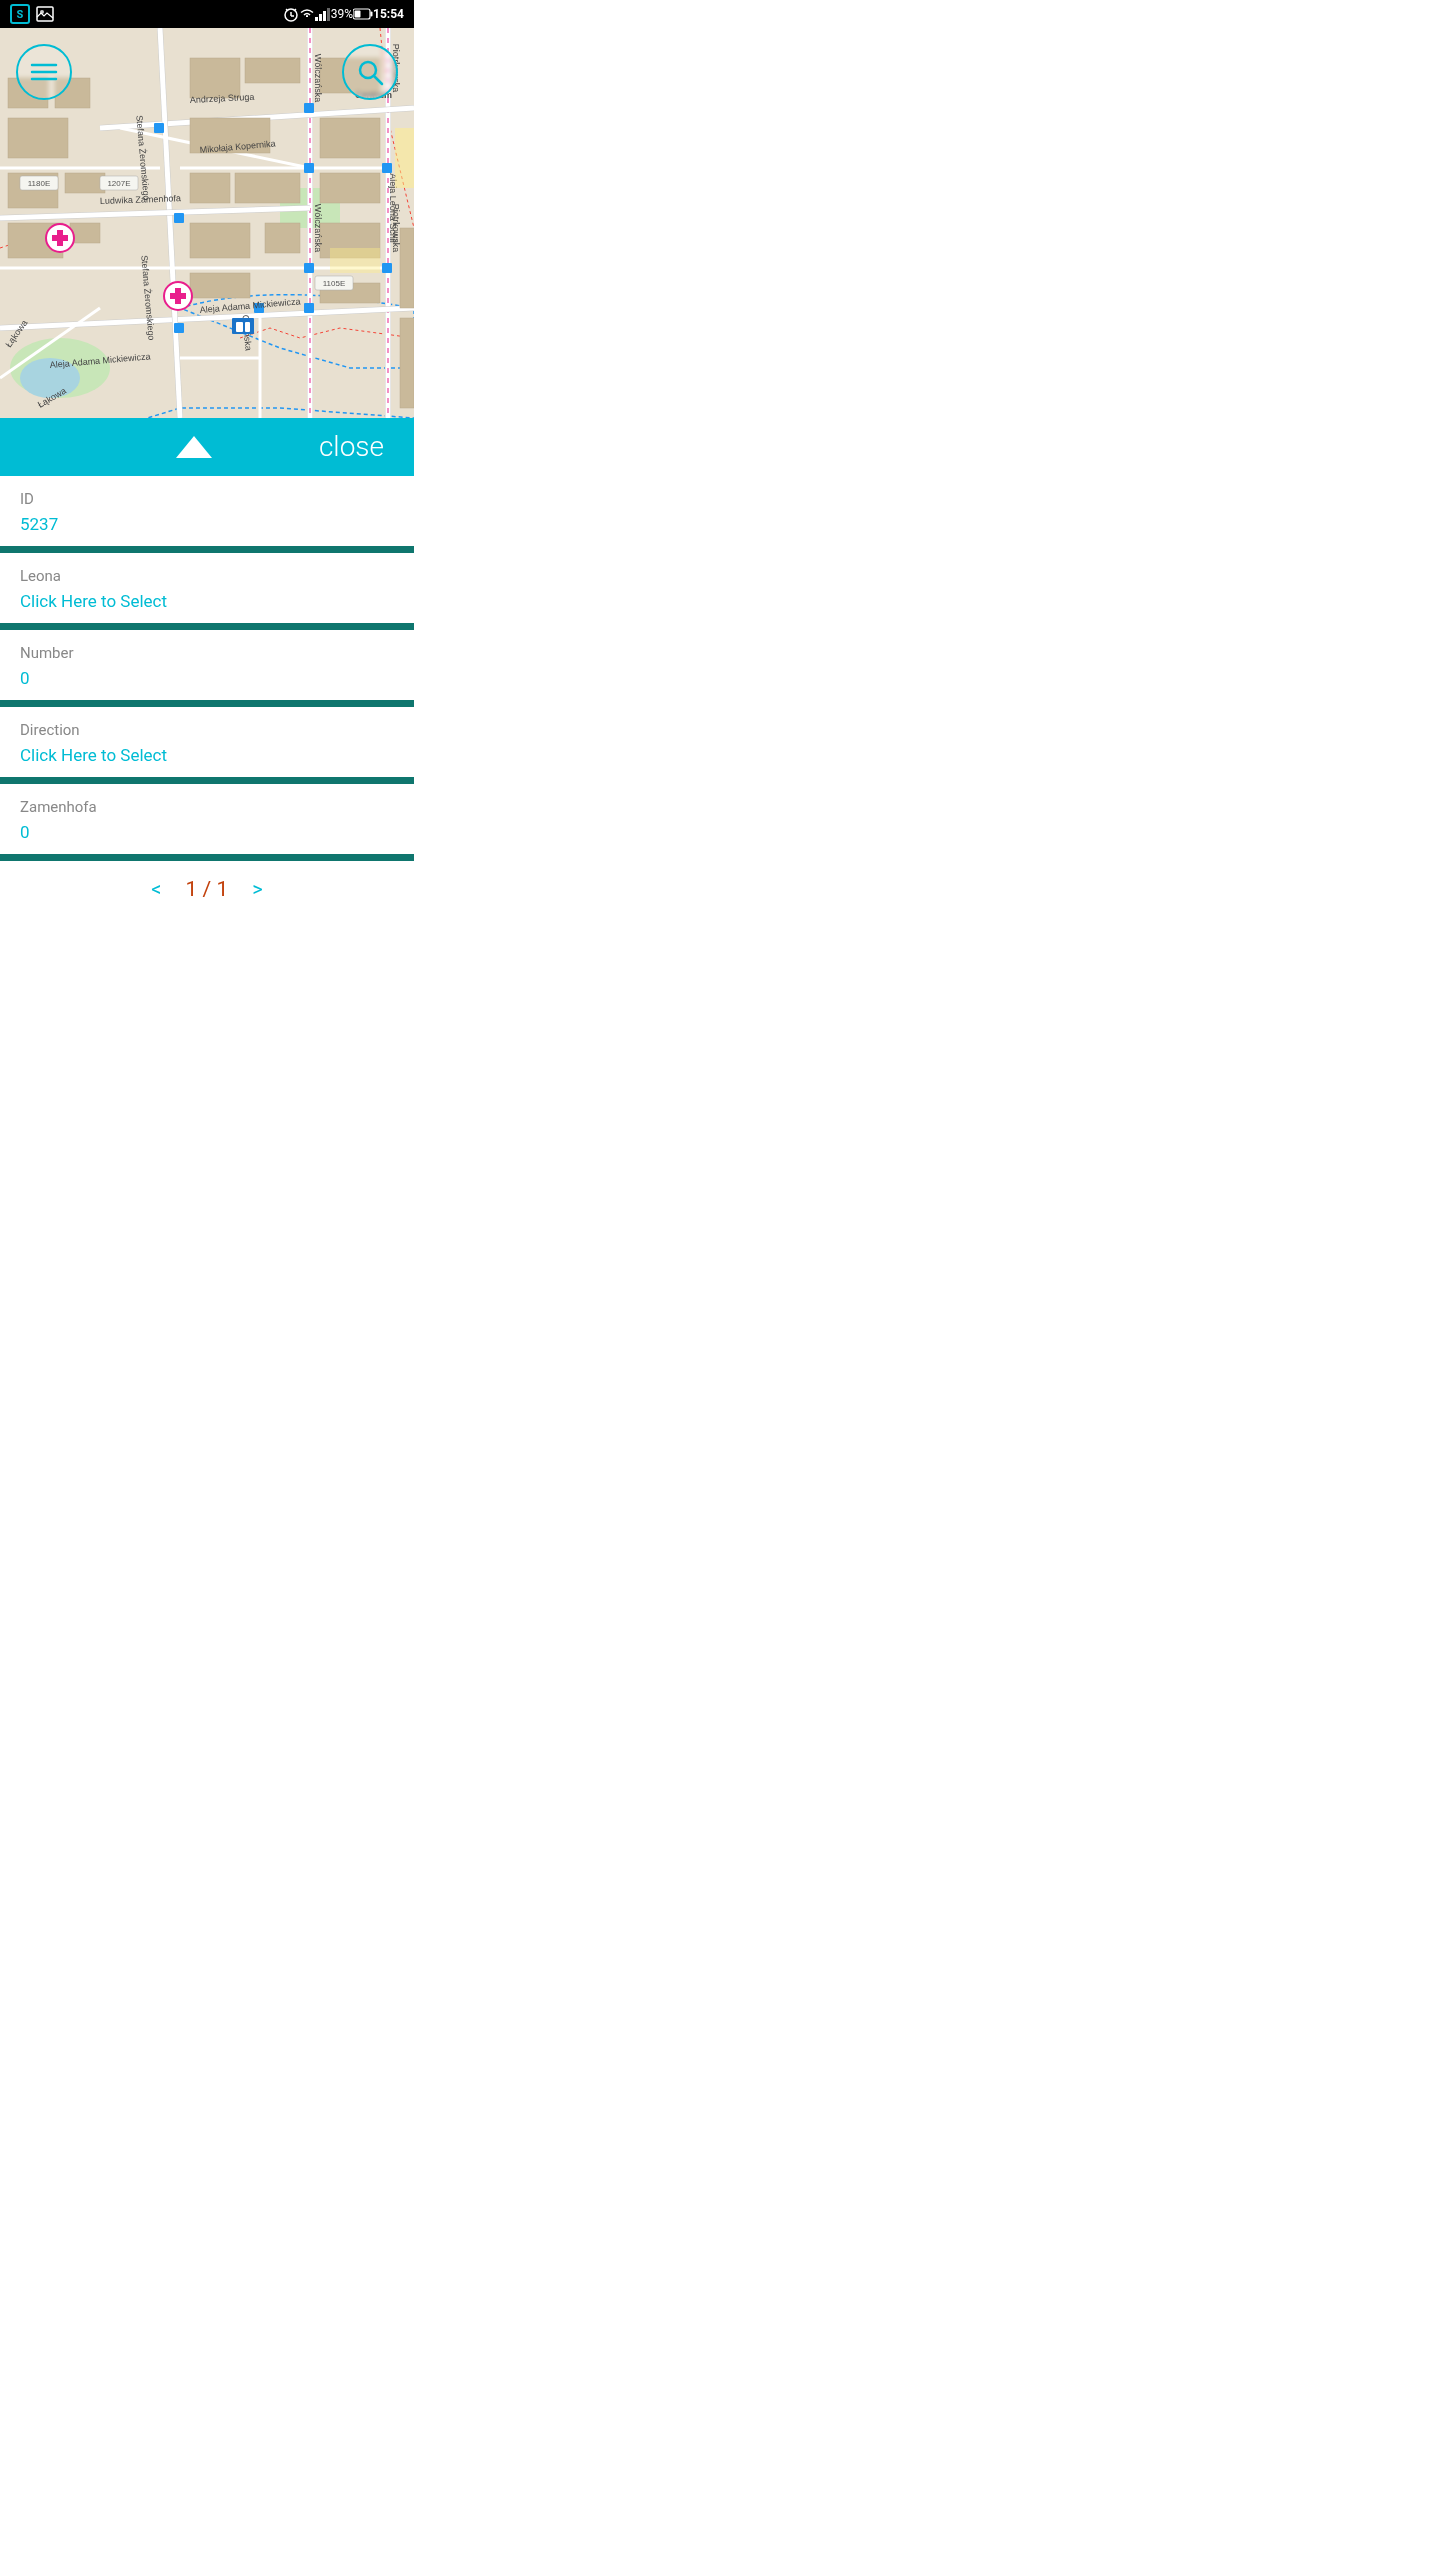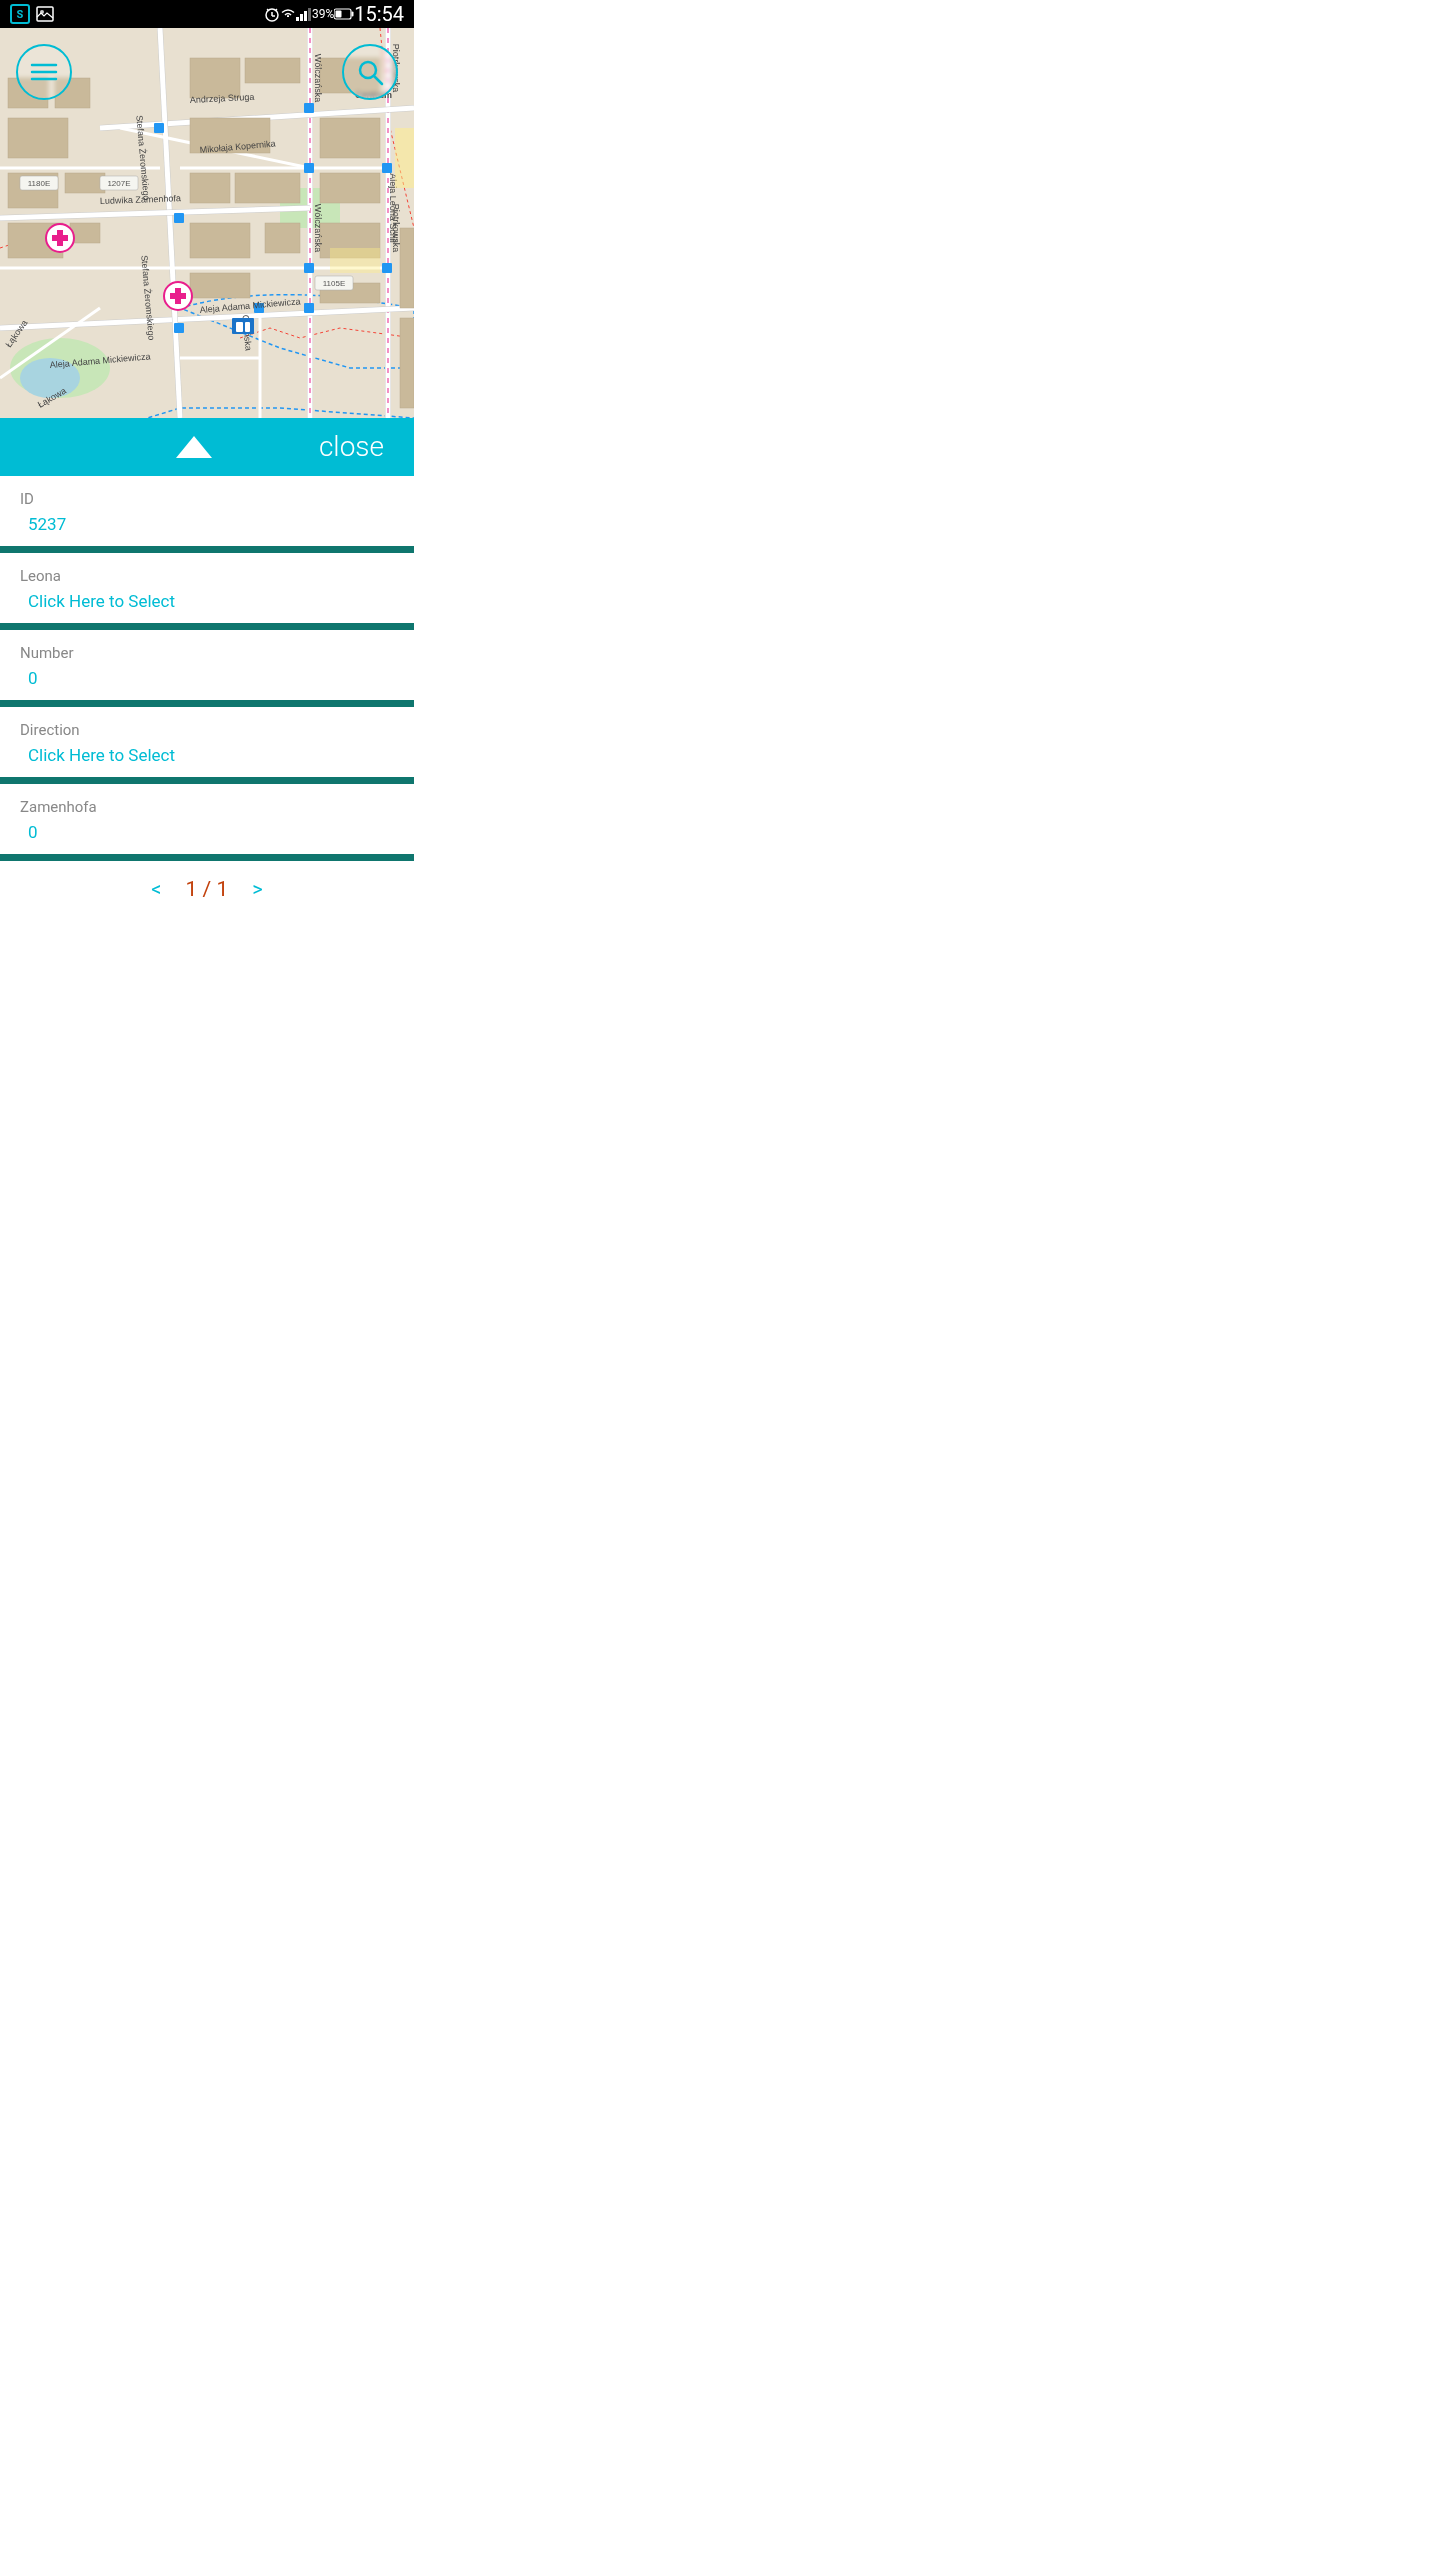--- a/index.html
+++ b/index.html
@@ -145,21 +145,20 @@
       color: #888;
       font-weight: 400;
       margin-bottom: 6px;
     }
 
     .field-value {
       font-size: 17px;
       color: #00bcd4;
       font-weight: 400;
       padding-bottom: 4px;
-      margin-left: 8px;
     }
 
     
     .pagination {
       display: flex;
       align-items: center;
       justify-content: center;
       padding: 16px 20px;
       gap: 24px;
     }
@@ -259,21 +258,21 @@
       <rect x="4" y="7" width="3" height="7" fill="#fff"></rect>
       <rect x="8" y="4" width="3" height="10" fill="#fff"></rect>
       <rect x="12" y="1" width="3" height="13" fill="#fff" opacity="0.4"></rect>
     </svg>
     <span>39%</span>
     <svg width="20" height="12" viewBox="0 0 20 12">
       <rect x="0" y="1" width="17" height="10" rx="2" fill="none" stroke="#fff" stroke-width="1.2"></rect>
       <rect x="17.5" y="3.5" width="2" height="5" rx="1" fill="#fff"></rect>
       <rect x="1.5" y="2.5" width="6" height="7" rx="1" fill="#fff"></rect>
     </svg>
-    <span style="font-size:20px;font-weight:400;">15:54</span>
+    <span style="font-size:12px;font-weight:700;">15:54</span>
   </div>
 </div>
 
 <div class="map-container">
   <svg class="map-svg" viewBox="0 0 414 390" xmlns="http://www.w3.org/2000/svg">
 
     <rect width="414" height="390" class="map-bg"></rect>
 
     <ellipse cx="60" cy="340" rx="50" ry="30" class="park"></ellipse>
     <rect x="280" y="160" width="60" height="40" class="park"></rect>

